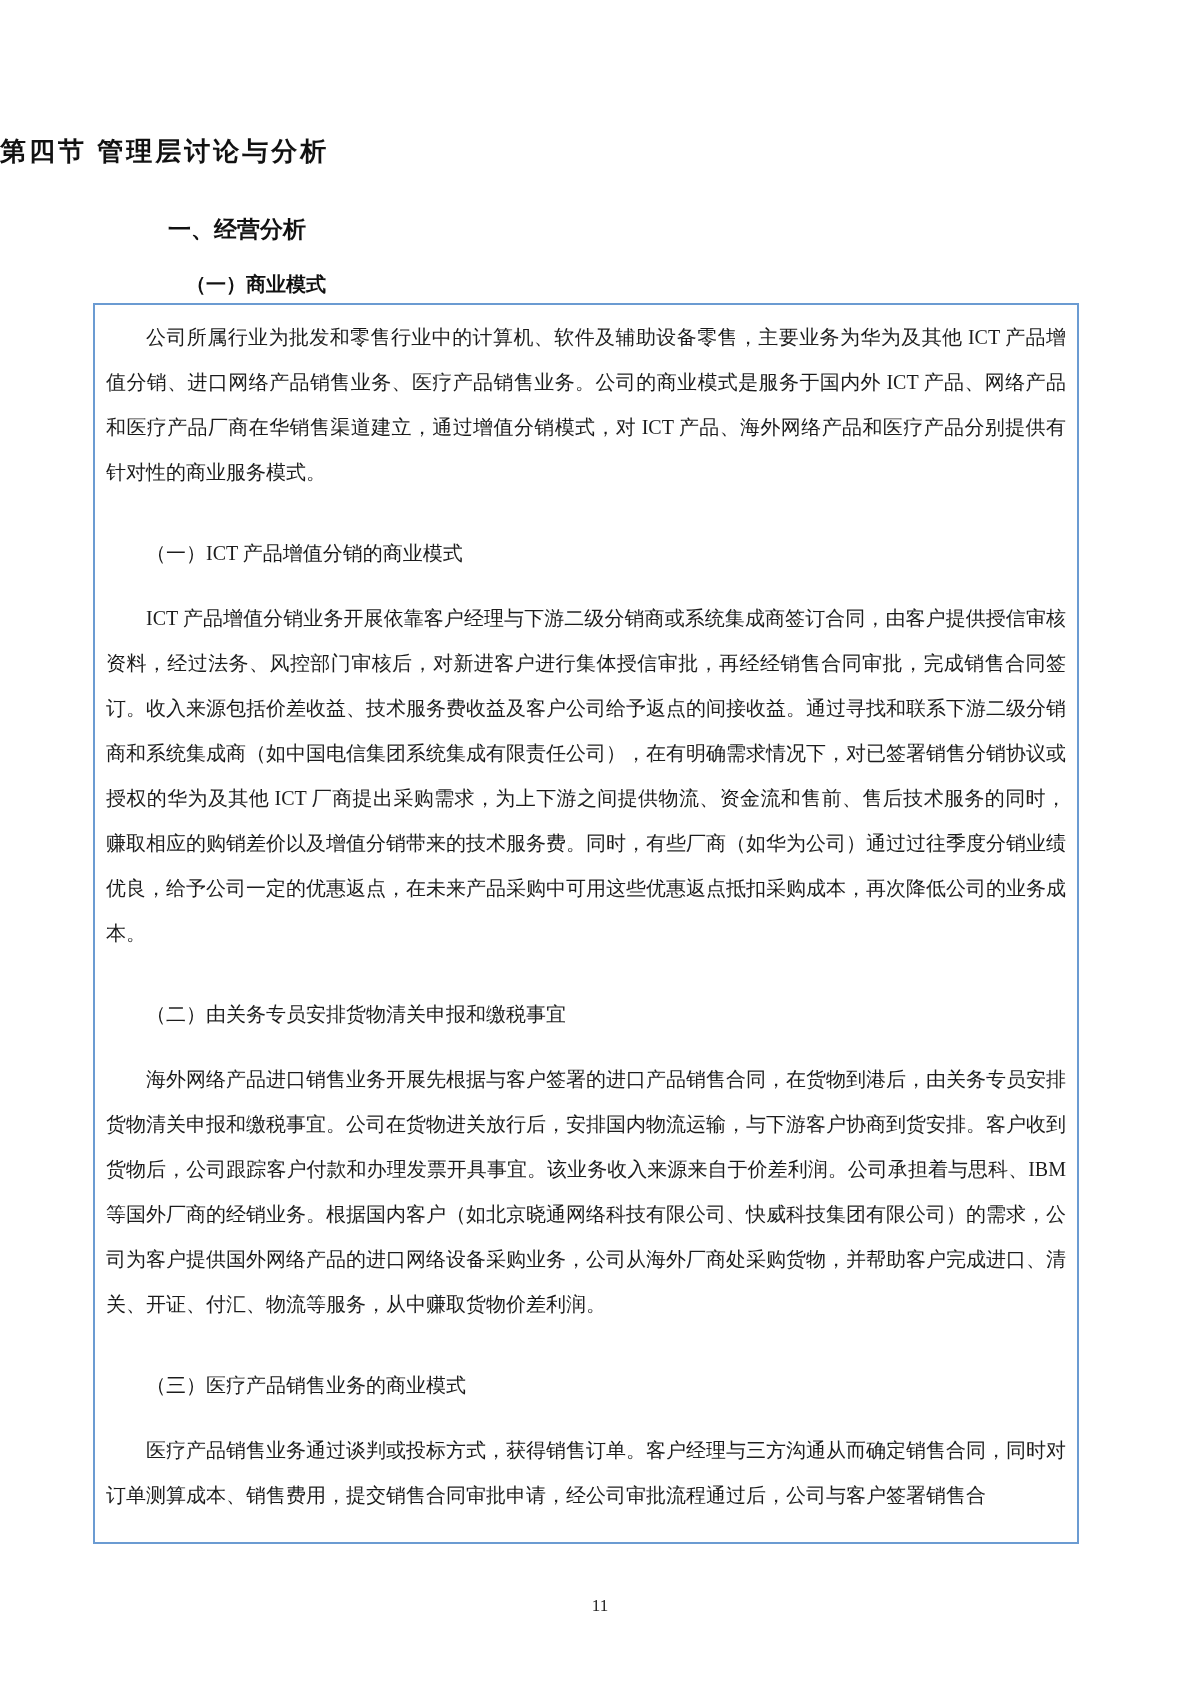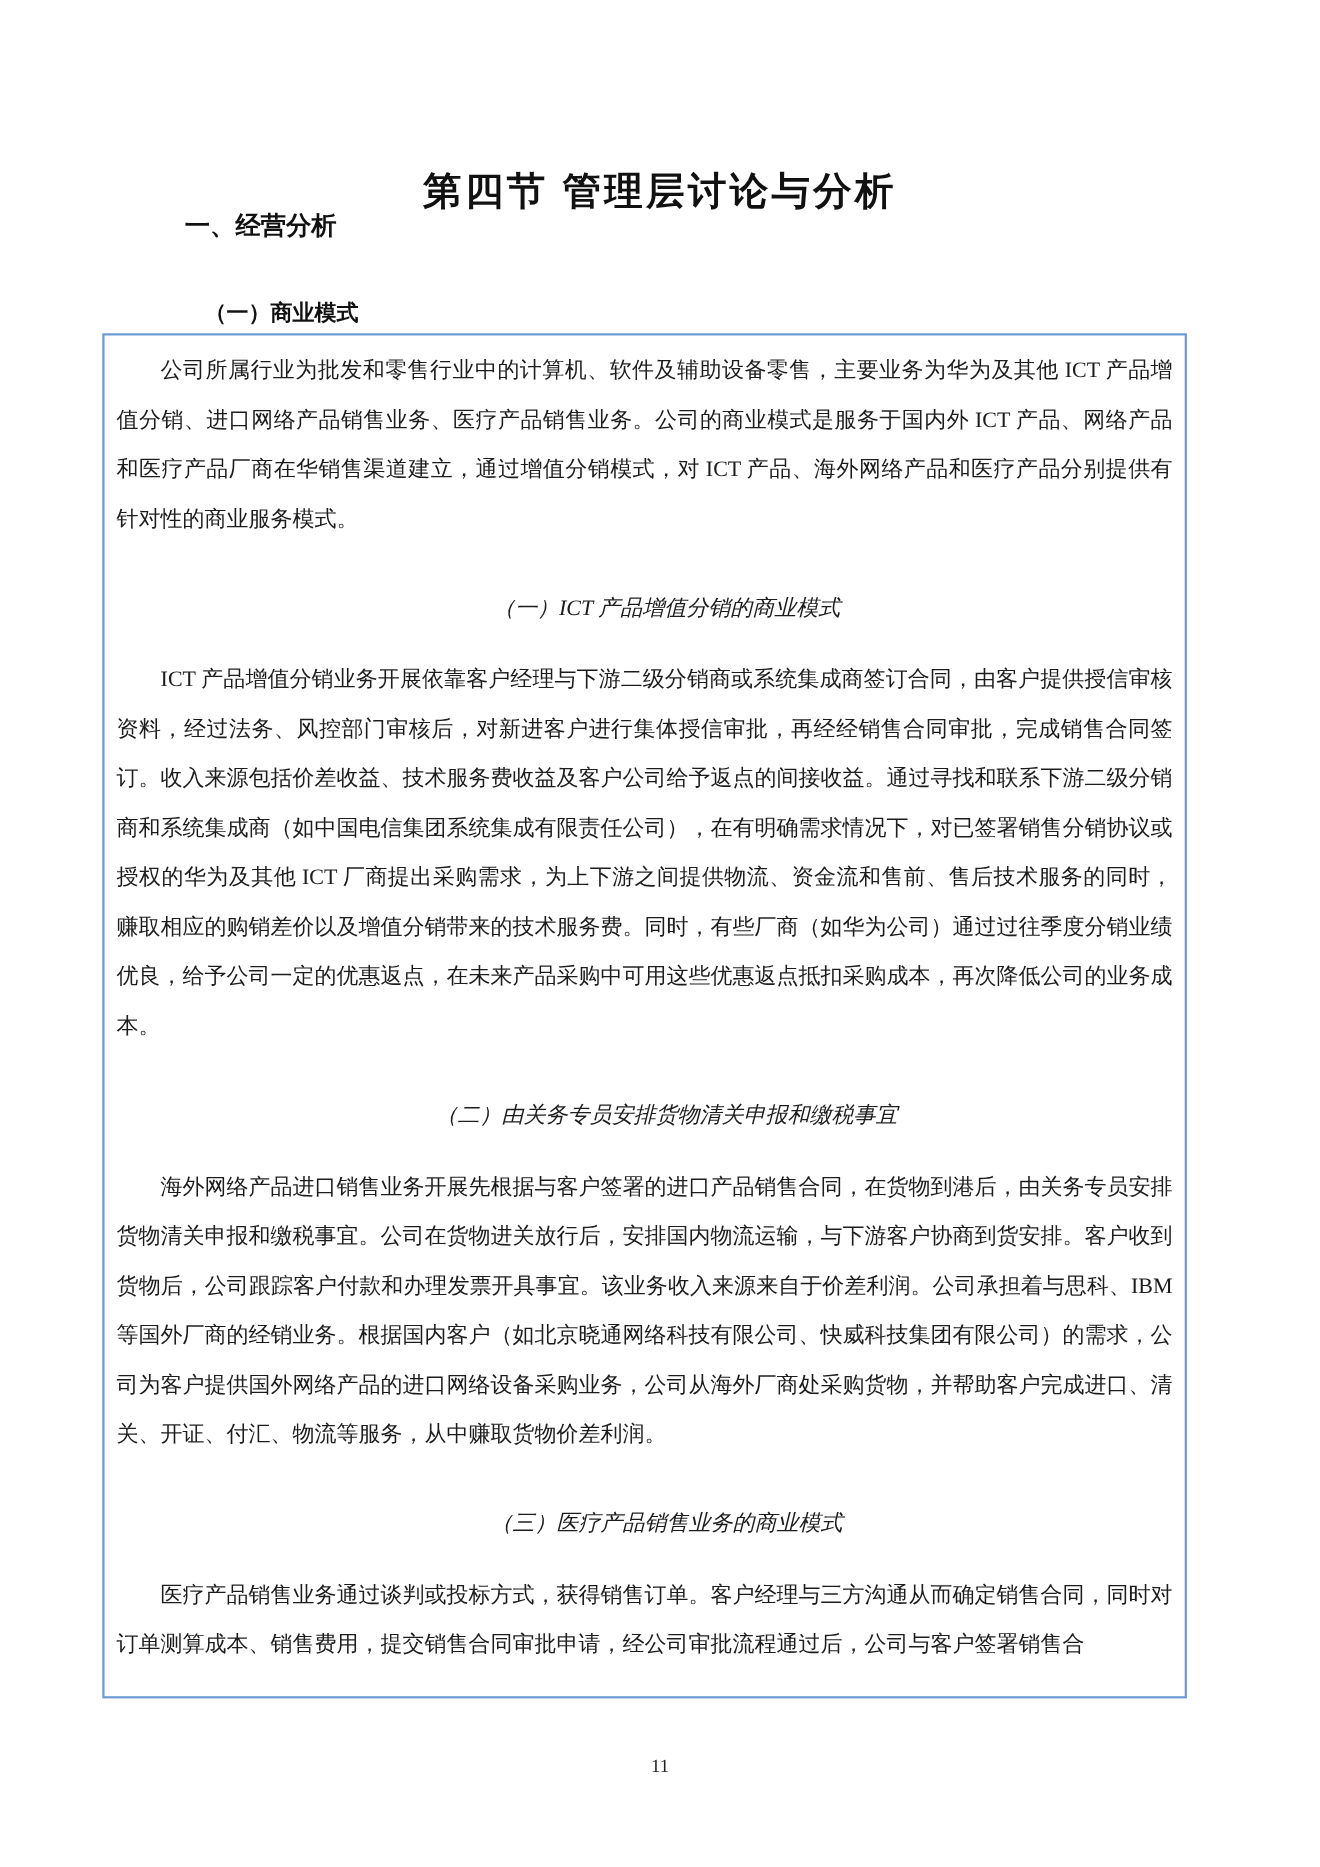--- a/index.html
+++ b/index.html
@@ -10,31 +10,30 @@
     background: #ffffff;
     overflow: hidden;
     font-family: "Liberation Serif", "DejaVu Serif", serif;
     color: #1c1c1c;
   }
   .doc-title {
     position: absolute;
     top: 134px;
     left: 0;
     right: 0;
-    margin: 16px;
-    text-align: center;
+    margin: 0;
     font-family: "Liberation Sans", "DejaVu Sans", sans-serif;
     font-weight: 700;
-    font-size: 35px;
+    font-size: 26px;
     letter-spacing: 3px;
     color: #111111;
   }
   .section-heading {
     position: absolute;
-    top: 190px;
+    top: 214px;
     left: 168px;
     margin: 0;
     font-family: Liberation Sans, sans-serif;
     font-weight: 700;
     font-size: 23px;
     color: #111111;
   }
   .subsection-heading {
     position: absolute;
     top: 257px;
@@ -60,22 +59,21 @@
   .text-box p {
     margin: 0;
     font-size: 20px;
     line-height: 45px;
     text-align: justify;
     text-indent: 2em;
     color: #1c1c1c;
   }
   .text-box p.sub {
     margin: 36px 0 20px 0;
-    text-align: center;
-    font-style: italic;
+    text-align: left;
   }
   .page-number {
     position: absolute;
     top: 1596px;
     left: 0;
     right: 0;
     text-align: center;
     font-size: 17px;
     color: #222222;
     font-family: "Liberation Serif", "DejaVu Serif", serif;

